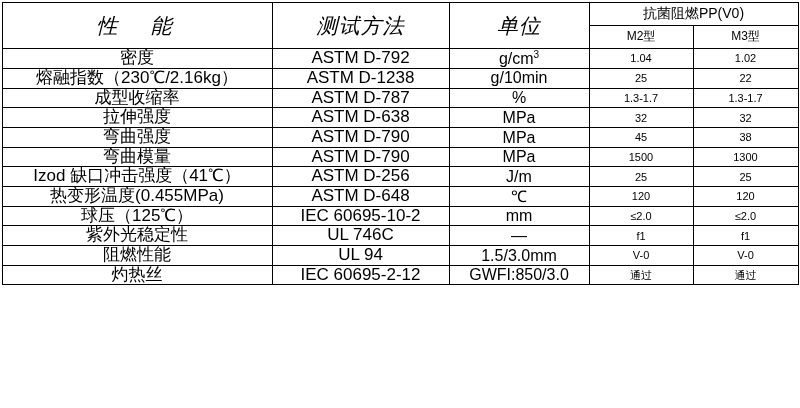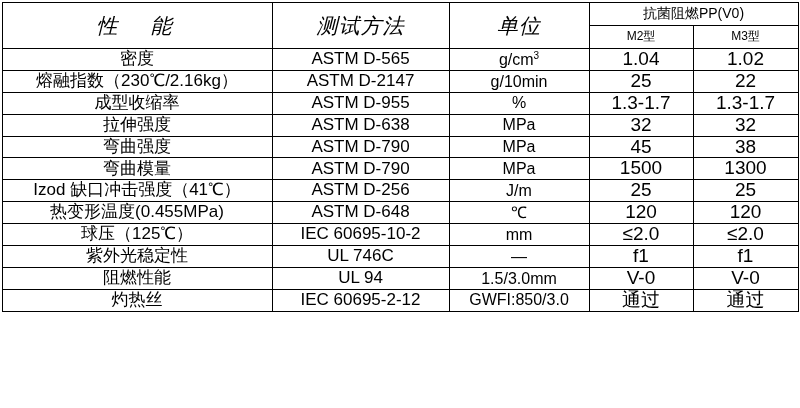--- a/index.html
+++ b/index.html
@@ -61,21 +61,21 @@
     font-size: 17px;
   }
   td.method {
     font-size: 17px;
   }
   td.unit {
     font-size: 16px;
     margin-top: 24px;
   }
   td.val {
-    font-size: 19px;
+    font-size: 11px;
   }
   sup {
     font-size: 10px;
     vertical-align: super;
   }
 </style>
 </head>
 <body>
 
 <table id="spec-table">
@@ -94,35 +94,35 @@
       <th colspan="2" class="hdr-grade-group">抗菌阻燃PP(V0)</th>
     </tr>
     <tr>
       <th class="hdr-sub">M2型</th>
       <th class="hdr-sub">M3型</th>
     </tr>
   </thead>
   <tbody>
     <tr>
       <td class="prop">密度</td>
-      <td class="method">ASTM D-565</td>
+      <td class="method">ASTM D-792</td>
       <td class="unit"><span>g/cm</span><sup>3</sup></td>
       <td class="val">1.04</td>
       <td class="val">1.02</td>
     </tr>
     <tr>
       <td class="prop">熔融指数（230℃/2.16kg）</td>
-      <td class="method">ASTM D-2147</td>
+      <td class="method">ASTM D-1238</td>
       <td class="unit">g/10min</td>
       <td class="val">25</td>
       <td class="val">22</td>
     </tr>
     <tr>
       <td class="prop">成型收缩率</td>
-      <td class="method">ASTM D-955</td>
+      <td class="method">ASTM D-787</td>
       <td class="unit">%</td>
       <td class="val">1.3-1.7</td>
       <td class="val">1.3-1.7</td>
     </tr>
     <tr>
       <td class="prop">拉伸强度</td>
       <td class="method">ASTM D-638</td>
       <td class="unit">MPa</td>
       <td class="val">32</td>
       <td class="val">32</td>

